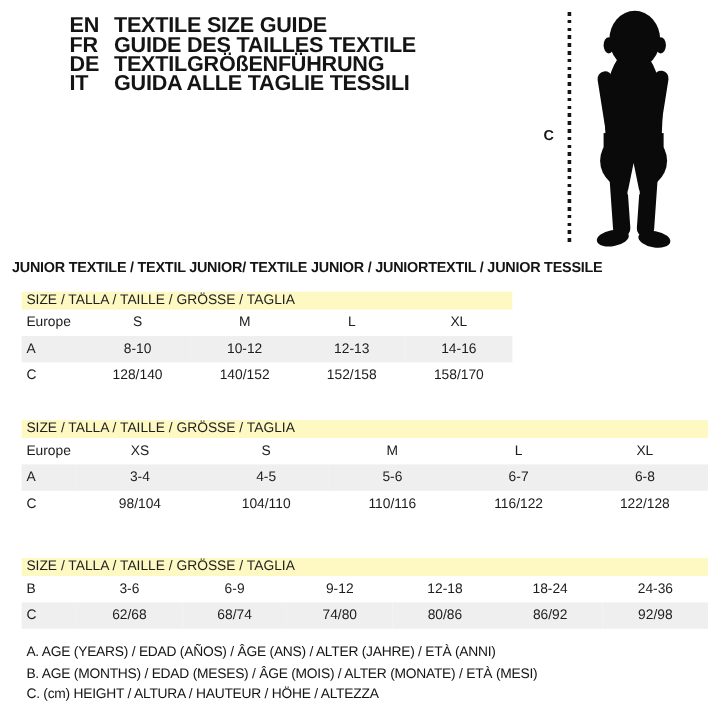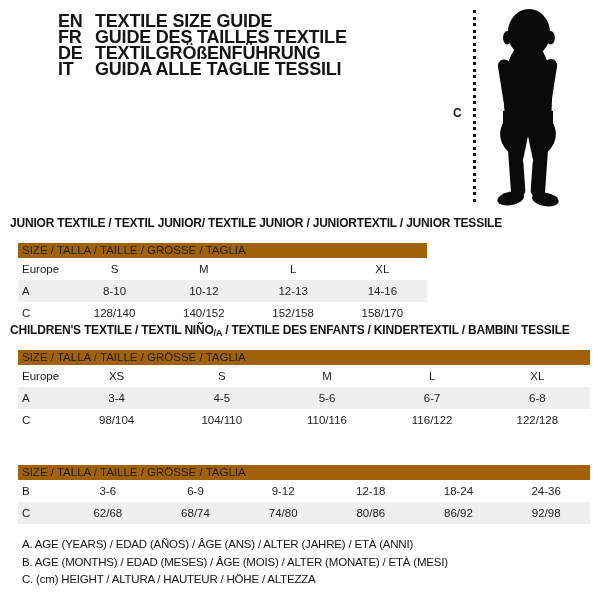--- a/index.html
+++ b/index.html
@@ -17,21 +17,21 @@
     background:repeating-linear-gradient(to bottom,#151515 0 3px,transparent 3px 6.5px);
   }
   .measure-label{position:absolute;left:453px;top:106px;font-size:12px;font-weight:700;}
   .toddler{position:absolute;left:480px;top:7px;width:96px;height:202px;}
   
   .ttl{position:absolute;left:10px;font-weight:700;font-size:12px;letter-spacing:-0.2px;line-height:15.5px;white-space:nowrap;}
   .ttl .subA{font-size:9px;vertical-align:-2px;}
   
   table.szt{position:absolute;border-collapse:collapse;table-layout:fixed;font-size:11.5px;color:#1c1c1c;}
   table.szt th{
-    background:#a16207;font-weight:400;text-align:left;height:15px;line-height:15px;
+    background:#fef9c3;font-weight:400;text-align:left;height:15px;line-height:15px;
     padding:0 0 0 4px;font-size:11.5px;color:#1f1f1f;
   }
   table.szt td{height:22px;line-height:16px;padding:0;text-align:center;font-weight:400;}
   table.szt td.lbl{text-align:left;padding-left:4px;}
   table.szt tr.shaded td{background:#efefef;}
   
   .footnotes{position:absolute;left:22px;top:536px;}
   .footnote{font-weight:400;font-size:11.5px;line-height:17.5px;letter-spacing:-0.2px;white-space:nowrap;}
 </style>
 </head>
@@ -115,21 +115,20 @@
       <tr>
         <td class="lbl">C</td>
         <td>128/140</td>
         <td>140/152</td>
         <td>152/158</td>
         <td>158/170</td>
       </tr>
     </tbody>
   </table>
 
-  <div class="ttl" style="top:323px;"><span>CHILDREN'S TEXTILE / TEXTIL NIÑO</span><span class="subA">/A</span><span> / TEXTILE DES ENFANTS / KINDERTEXTIL / BAMBINI TESSILE</span></div>
   <table class="szt" style="left:18px;top:350px;width:572px;">
     <colgroup>
         <col style="width:46px">
         <col>
         <col>
         <col>
         <col>
         <col>
       </colgroup>
     <tbody>

